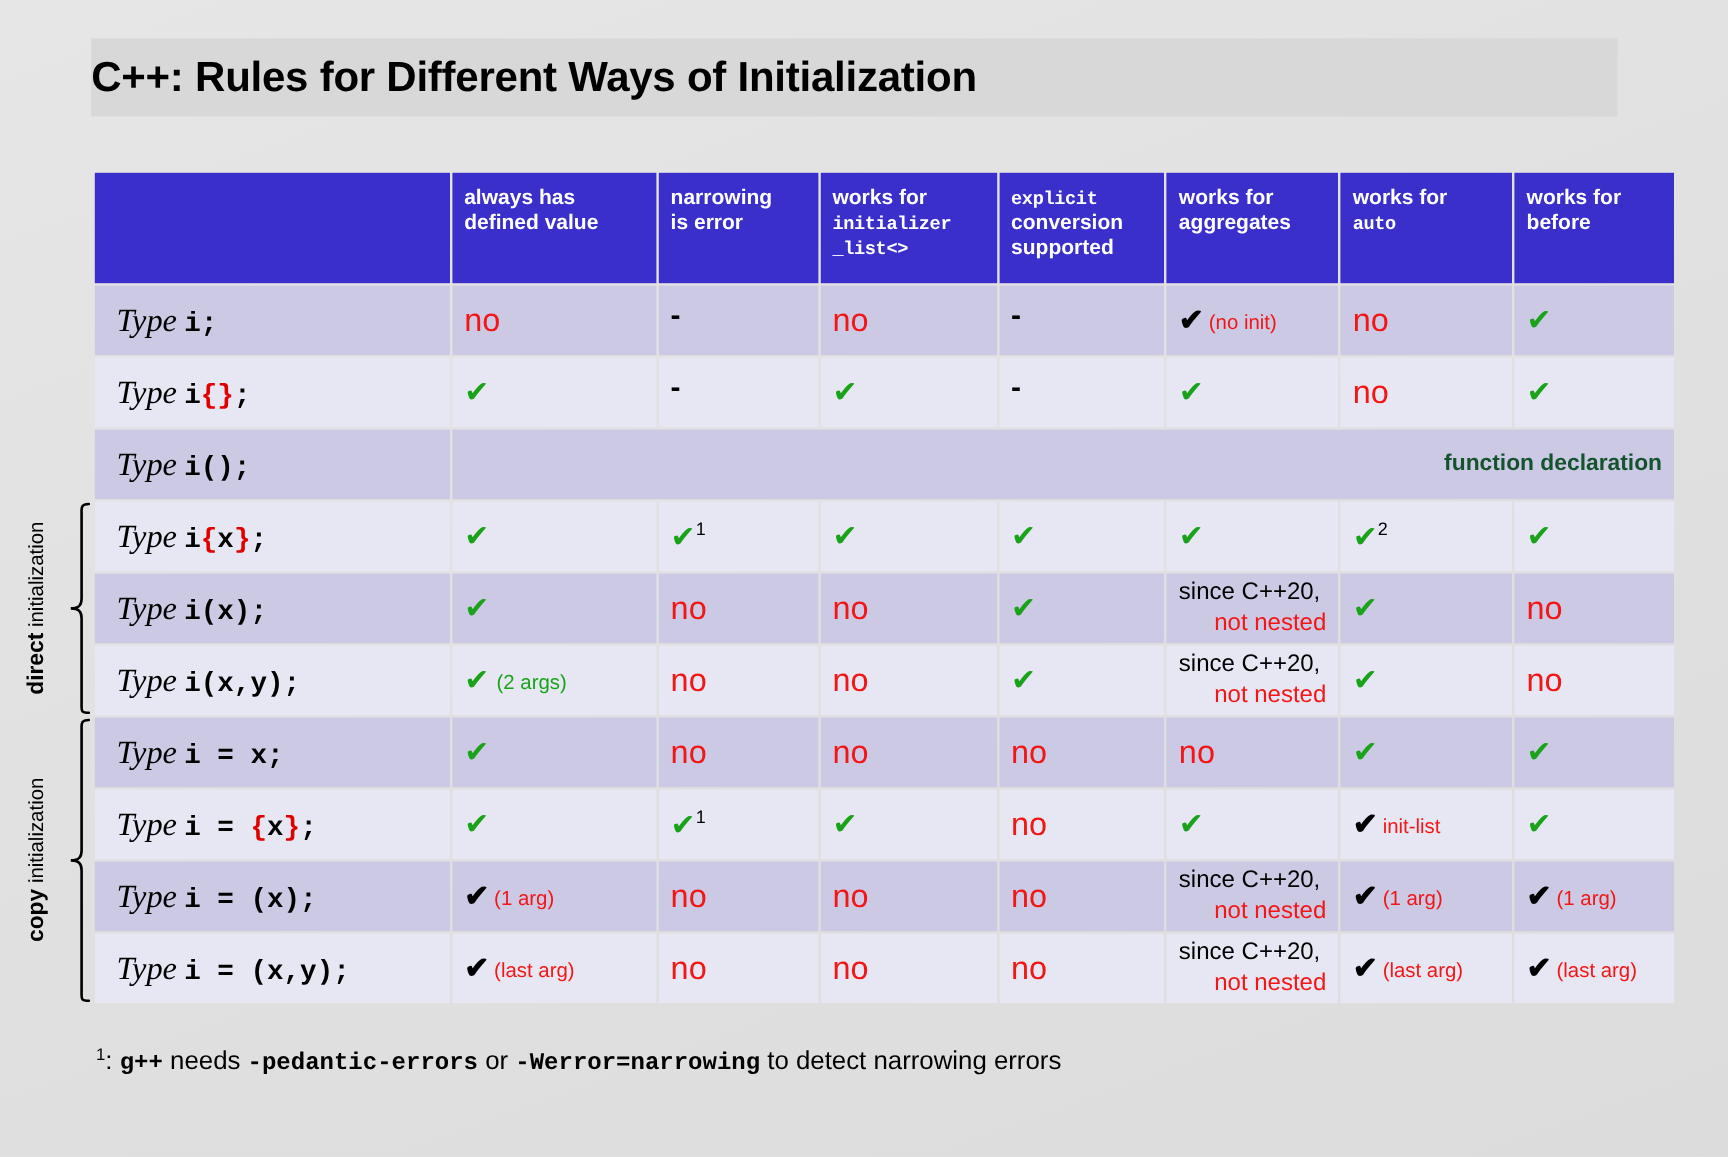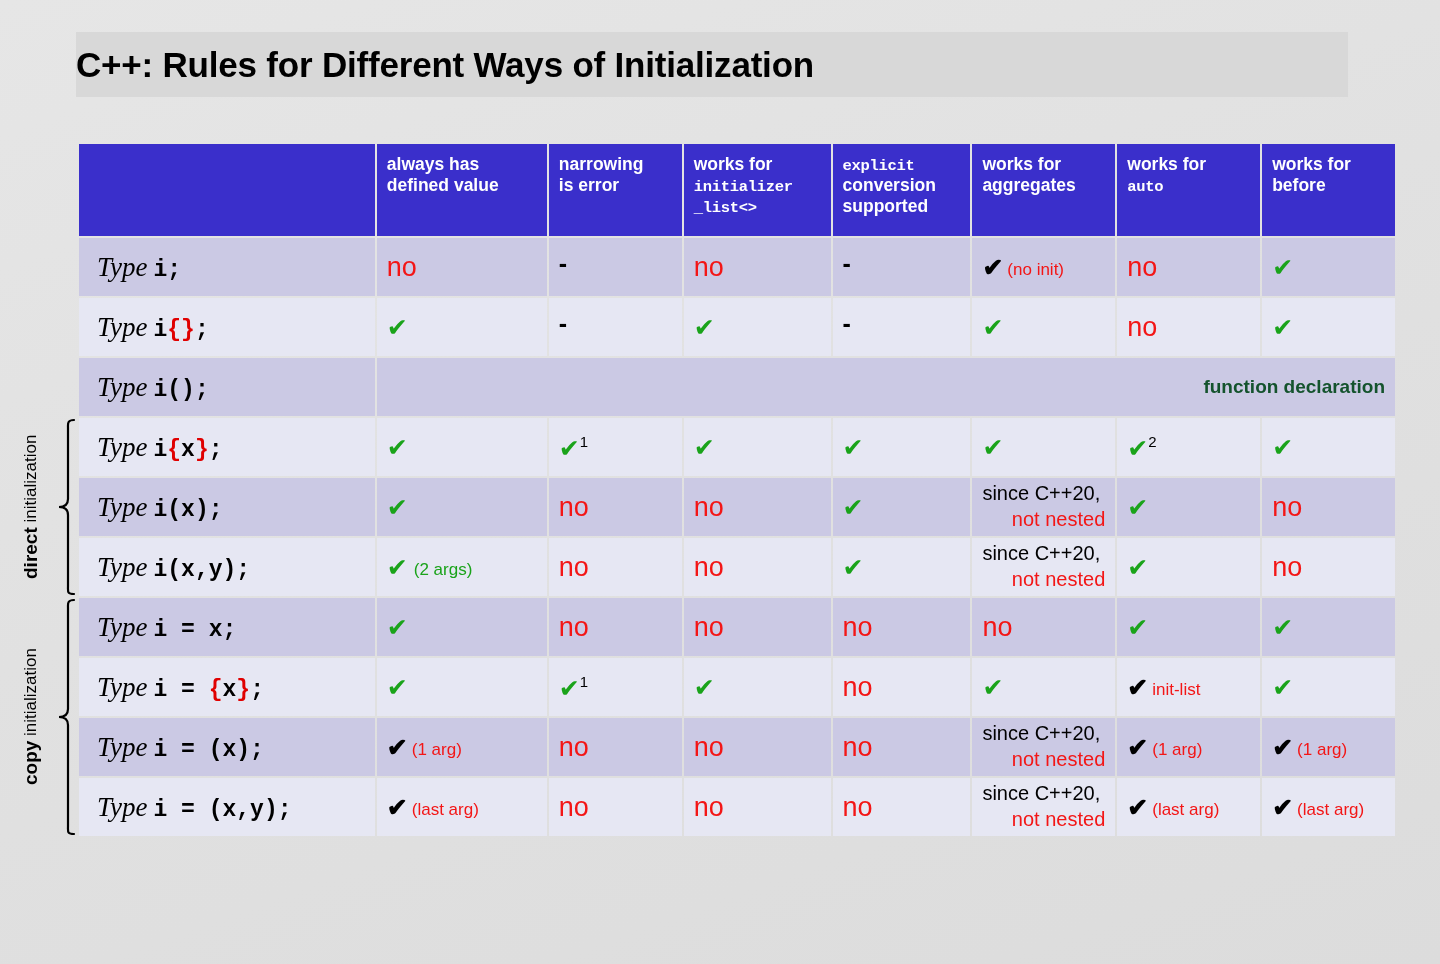--- a/index.html
+++ b/index.html
@@ -348,15 +348,16 @@
           <td>
             <span class="two-line"><span>since C++20,</span><span class="red">not nested</span></span>
           </td>
           <td><span class="chk black">✔</span><span class="note-red">(last arg)</span></td>
           <td><span class="chk black">✔</span><span class="note-red">(last arg)</span></td>
         </tr>
       </tbody>
   </table>
 
   <div class="footnotes" id="footnotes">
+      <div class="fn"><sup>1</sup><span>: </span><span class="m">g++</span><span> needs </span><span class="m">-pedantic-errors</span><span> or </span><span class="m">-Werror=narrowing</span><span> to detect narrowing errors</span></div>
     </div>
 
 </div>
 
 </body></html>

